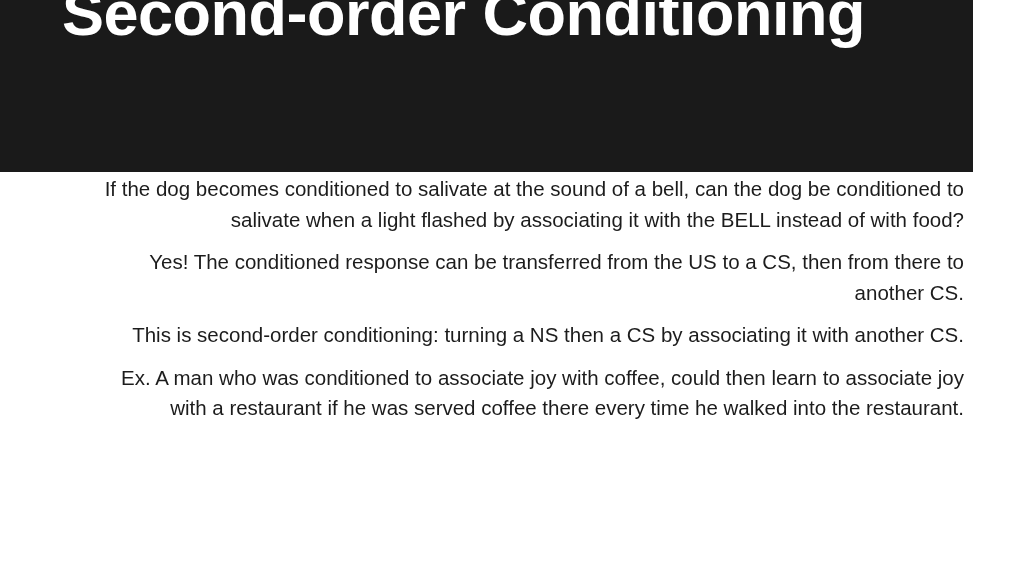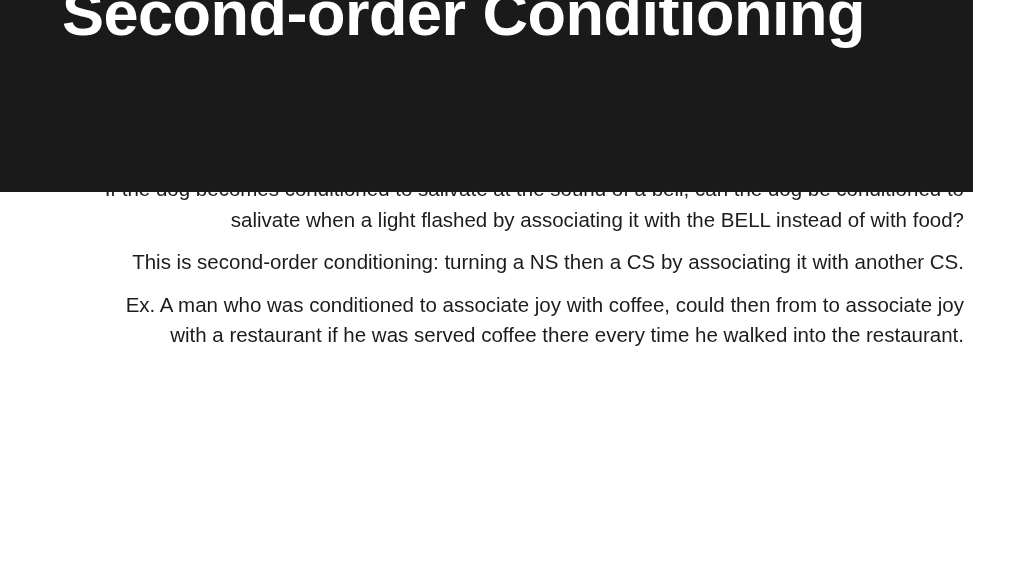--- a/index.html
+++ b/index.html
@@ -17,21 +17,21 @@
     position: relative;
     width: 1024px;
     height: 576px;
     background: #ffffff;
   }
   .title-band {
     position: absolute;
     left: 0;
     top: 0;
     width: 973px;
-    height: 192px;
+    height: 172px;
     background: #1a1a1a;
     overflow: hidden;
   }
   .title-text {
     position: absolute;
     left: 62px;
     top: -22px;
     width: 900px;
     color: #ffffff;
     font-size: 63px;
@@ -74,20 +74,23 @@
 
   <div class="title-band">
     <div class="title-text">Second-order Conditioning</div>
   </div>
 
   <div class="body-area">
     <p class="para">
       <span class="txt">If the dog becomes conditioned to salivate at the sound of a bell, can the dog be conditioned to salivate when a light flashed by associating it with the BELL instead of with food?</span>
     </p>
     <p class="para">
+      <span class="txt">Yes! The conditioned response can be transferred from the US to a CS, then from there to another CS.</span>
+    </p>
+    <p class="para">
       <span class="txt">This is second-order conditioning: turning a NS then a CS by associating it with another CS.</span>
     </p>
     <p class="para">
-      <span class="txt">Ex. A man who was conditioned to associate joy with coffee, could then from to associate joy with a restaurant if he was served coffee there every time he walked into the restaurant.</span>
+      <span class="txt">Ex. A man who was conditioned to associate joy with coffee, could then learn to associate joy with a restaurant if he was served coffee there every time he walked into the restaurant.</span>
     </p>
   </div>
 
 </div>
 
 </body></html>

